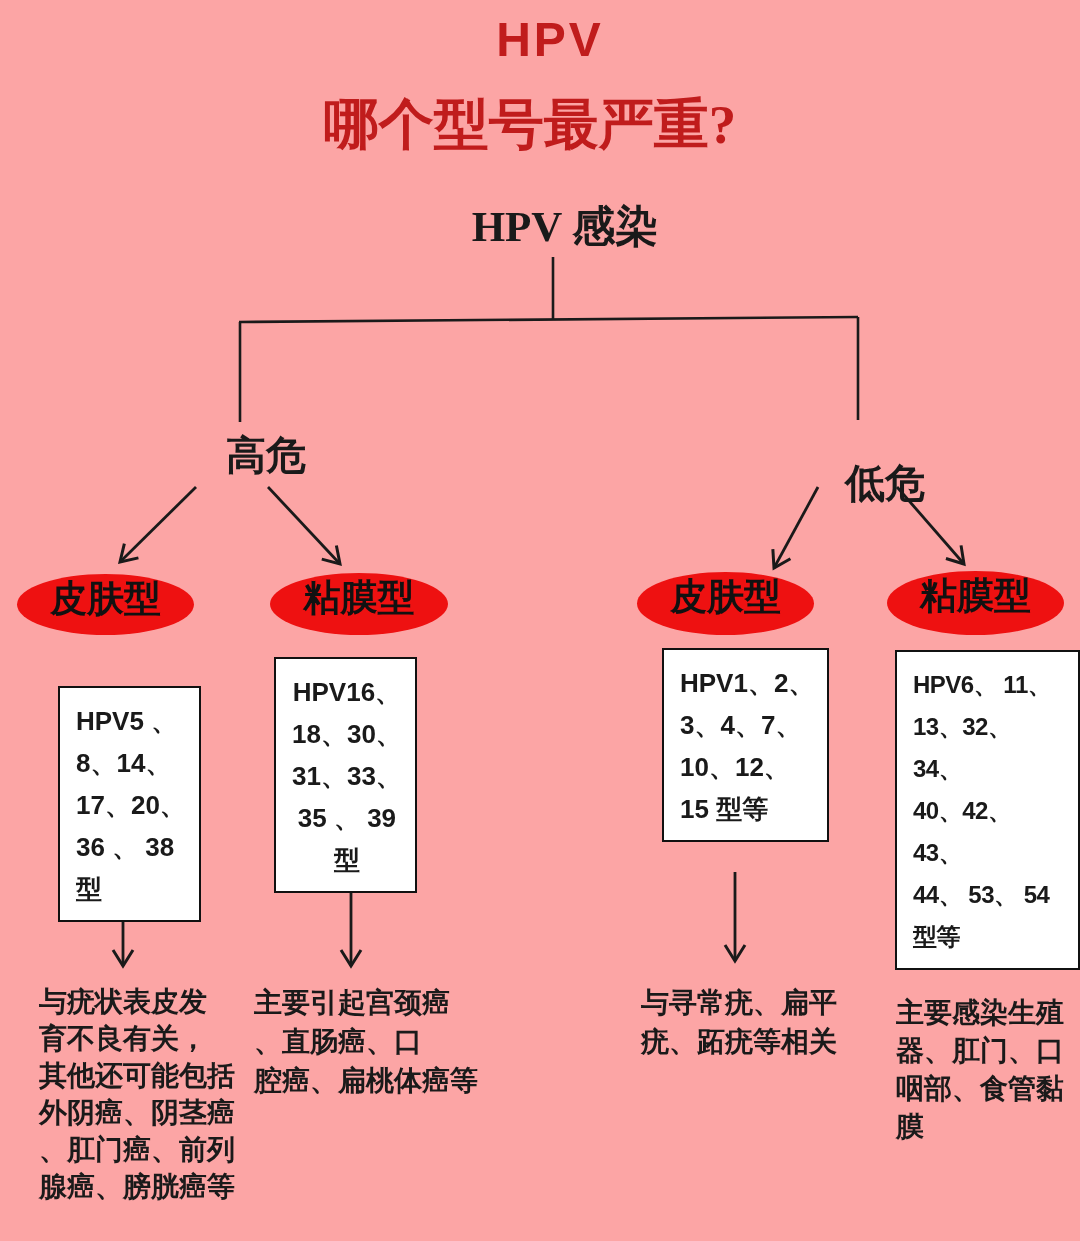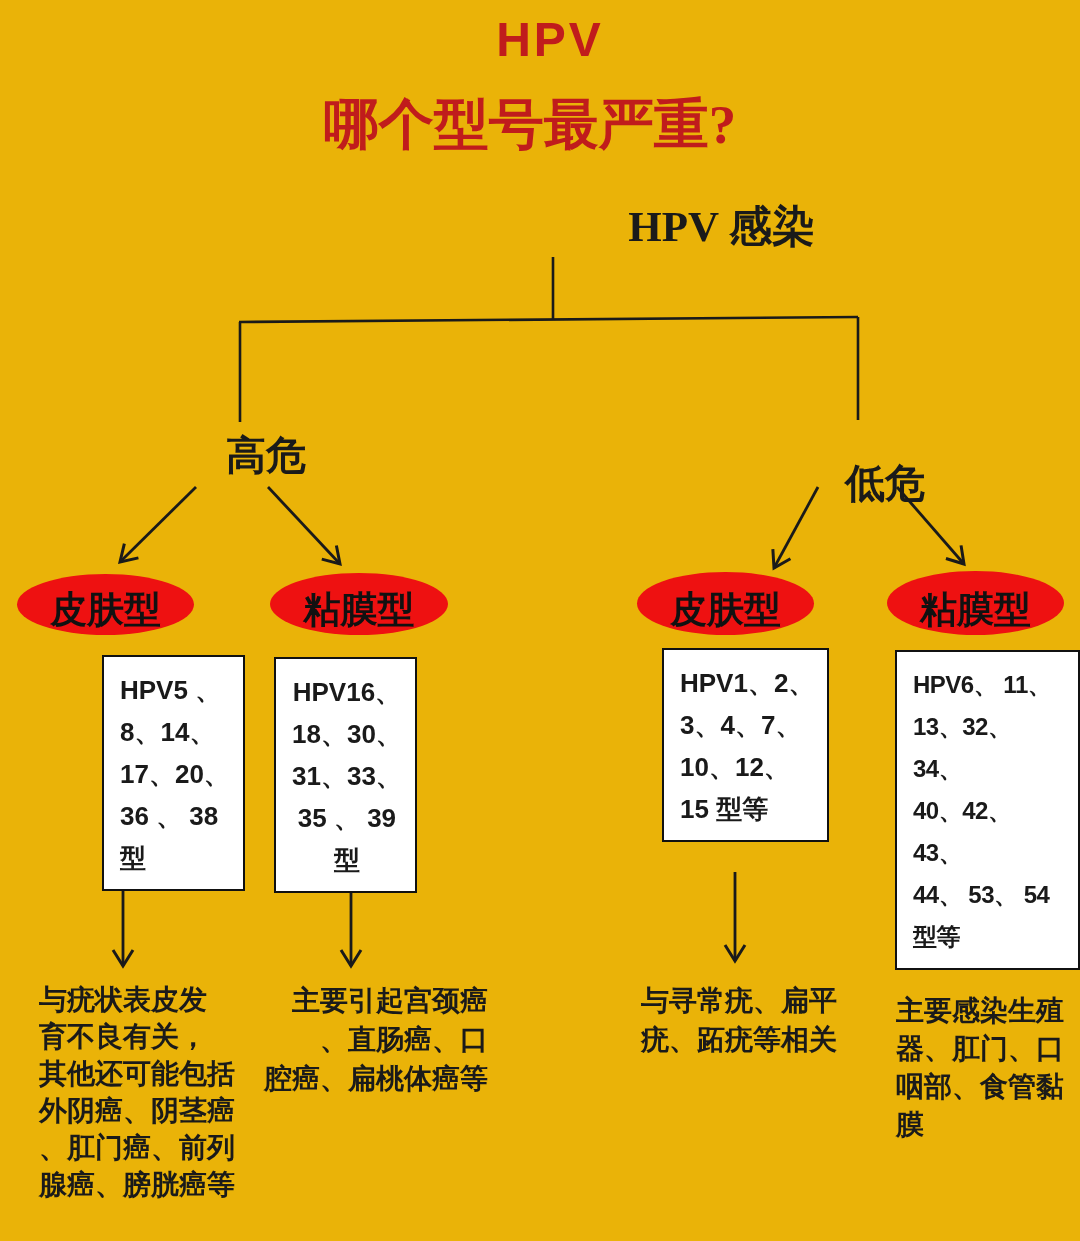--- a/index.html
+++ b/index.html
@@ -4,21 +4,21 @@
 <style>
   :root{
     --title-red:#c01c1c;
     --ellipse-red:#ee1111;
     --line-black:#1a1a1a;
   }
   html,body{margin:0;padding:0;background:#fff;}
   .canvas{
     position:relative;
     width:1080px;height:1241px;
-    background:#eab308;
+    background:#fca5a5;
     overflow:hidden;
     font-family:"Liberation Sans",sans-serif;
     color:var(--line-black);
   }
   .overlay{position:absolute;left:0;top:0;width:1080px;height:1241px;}
   .overlay line{stroke:var(--line-black);}
   .abs{position:absolute;white-space:pre-line;}
 
   .title1{
     left:0;top:12px;width:1100px;text-align:center;
@@ -26,51 +26,51 @@
     color:var(--title-red);
     font-family:"Liberation Sans",sans-serif;
   }
   .title2{
     left:0;top:88px;width:1060px;text-align:center;
     font-size:55px;font-weight:bold;
     color:var(--title-red);
     font-family:"Liberation Serif",serif;
   }
   .root-node{
-    left:315px;top:198px;width:500px;text-align:right;
+    left:315px;top:198px;width:500px;text-align:center;
     font-size:43px;font-weight:bold;
     font-family:"Liberation Serif",serif;
   }
   .branch-label{
     top:428px;width:130px;text-align:right;
     font-size:40px;font-weight:bold;
     font-family:"Liberation Serif",serif;
   }
   .ellipse{
-    display:flex;align-items:flex-end;justify-content:center;
+    display:flex;align-items:flex-start;justify-content:center;
     background:var(--ellipse-red);
     border-radius:50%;
     font-size:37px;font-weight:bold;color:#111;
     font-family:"Liberation Serif",serif;
     text-align:center;
   }
   .typebox{
     border:2.5px solid #111;
     background:#fff;
     padding:12px 13px 10px 16px;
     font-size:26px;font-weight:bold;
     line-height:42px;
     letter-spacing:0px;
     min-width:96px;
     font-family:"Liberation Sans",sans-serif;
   }
   .desc{
     font-size:28px;font-weight:bold;
     line-height:38px;
-    font-family:Liberation Mono, monospace;
+    font-family:Liberation Sans, sans-serif;
   }
 </style>
 </head>
 <body>
 
 <div class="canvas">
 
   <svg class="overlay" viewBox="0 0 1080 1241" width="1080" height="1241">
     <defs>
       <marker id="ah" viewBox="0 0 12 12" refX="9.5" refY="6" markerWidth="24" markerHeight="24" markerUnits="userSpaceOnUse" orient="auto">
@@ -95,41 +95,41 @@
   <div class="abs title2">哪个型号最严重?</div>
 
   <div class="abs root-node">HPV 感染</div>
 
   <div class="abs branch-label" style="left:176px;">高危</div>
   <div class="abs branch-label" style="left:795px;margin-top:28px;">低危</div>
 
   <div class="abs ellipse" style="left:17px;top:574px;width:177px;height:61px;">
     <span>皮肤型</span>
   </div>
-  <div class="abs typebox" style="left:58px;top:655px;margin-left:44px;">HPV5 、
+  <div class="abs typebox" style="left:58px;top:686px;">HPV5 、
 8、14、
 17、20、
 36 、 38
 型</div>
   <div class="abs desc" style="left:39px;top:983px;width:215px;line-height:37px;">与疣状表皮发
 育不良有关，
 其他还可能包括
 外阴癌、阴茎癌
 、肛门癌、前列
 腺癌、膀胱癌等</div>
 
   <div class="abs ellipse" style="left:270px;top:573px;width:178px;height:62px;">
     <span>粘膜型</span>
   </div>
   <div class="abs typebox" style="left:274px;top:657px;text-align:center;">HPV16、
 18、30、
 31、33、
 35 、 39
 型</div>
-  <div class="abs desc" style="left:254px;top:983px;width:234px;text-align:right;line-height:39px;">主要引起宫颈癌
+  <div class="abs desc" style="left:254px;top:983px;width:234px;text-align:left;line-height:39px;">主要引起宫颈癌
 、直肠癌、口
 腔癌、扁桃体癌等</div>
 
   <div class="abs ellipse" style="left:637px;top:572px;width:177px;height:63px;">
     <span>皮肤型</span>
   </div>
   <div class="abs typebox" style="left:662px;top:648px;min-height:168px;">HPV1、2、
 3、4、7、
 10、12、
 15 型等</div>

